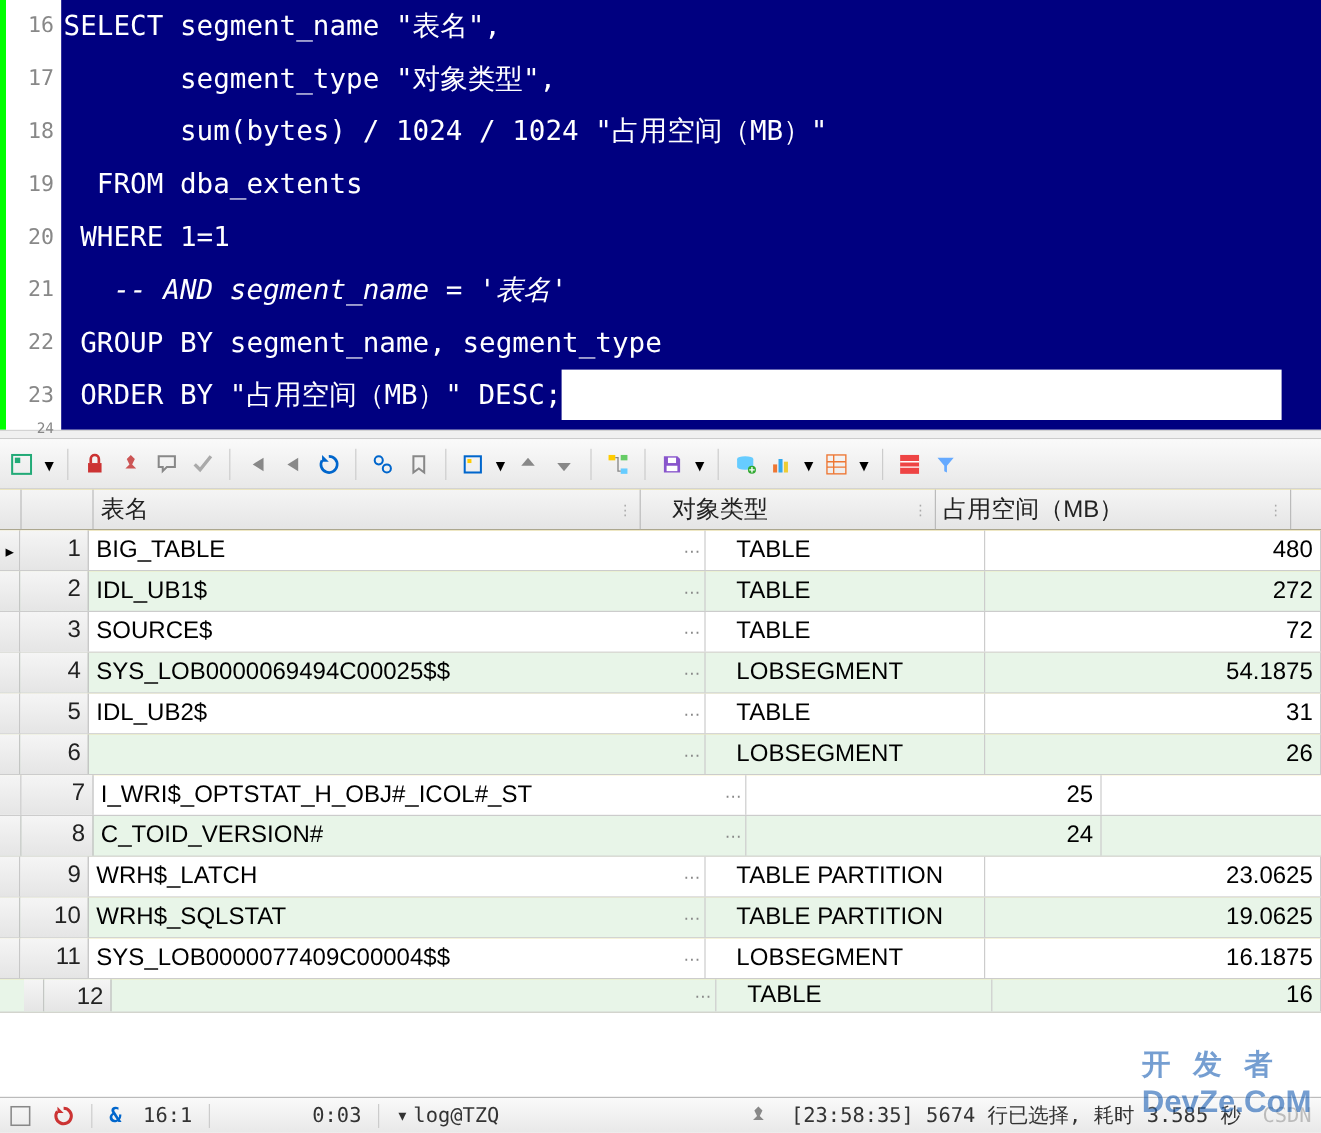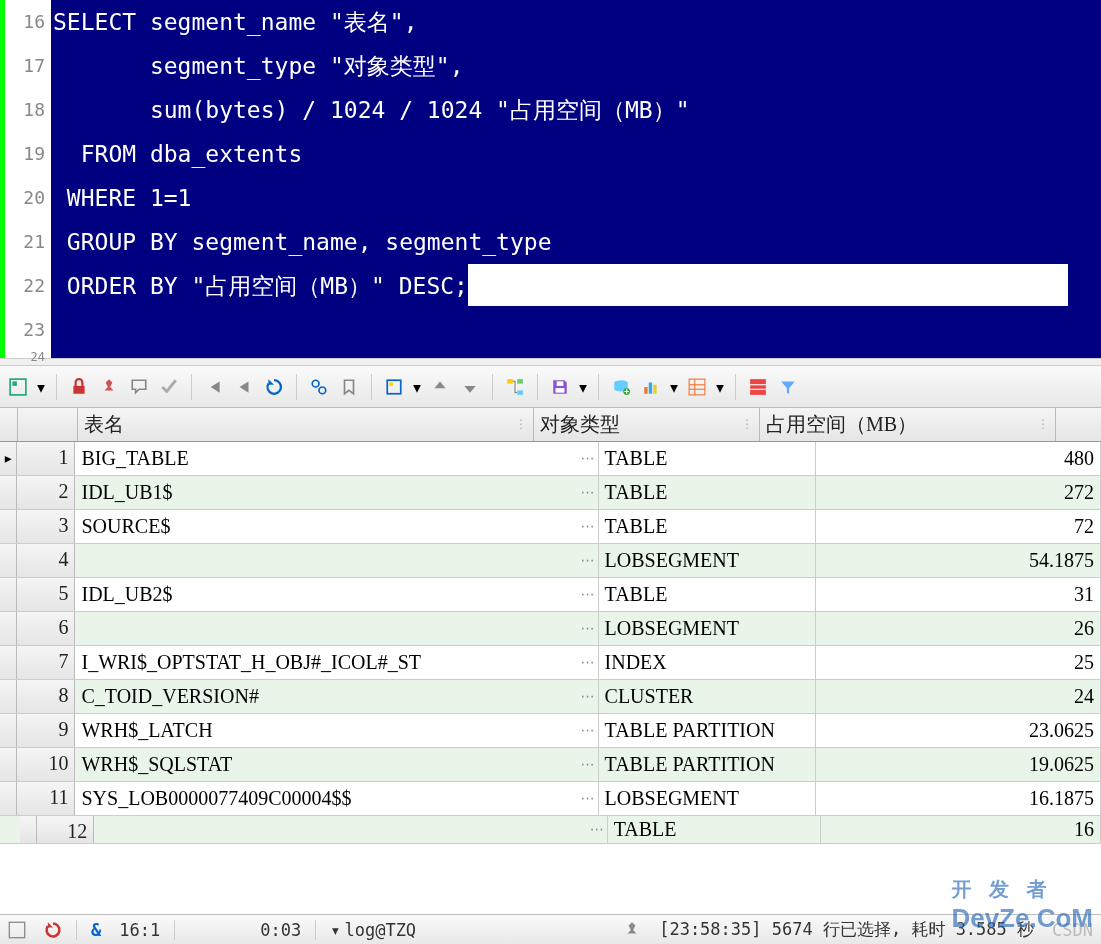--- a/index.html
+++ b/index.html
@@ -14,28 +14,28 @@
     .code-line.comment { color: #fff; font-style: italic; }
     .code-line.last { background: #000080; }
     
     .splitter { height: 8px; background: #f0f0f0; border-top: 1px solid #ccc; border-bottom: 1px solid #ccc; }
     
     .toolbar { height: 42px; background: linear-gradient(#fafafa, #e8e8e8); border-bottom: 1px solid #bbb; display: flex; align-items: center; padding: 0 6px; gap: 6px; }
     .tb-btn { width: 24px; height: 24px; display: inline-flex; align-items: center; justify-content: center; cursor: pointer; }
     .tb-sep { width: 1px; height: 26px; background: #ccc; margin: 0 4px; }
     .tb-dd { width: 10px; display: inline-flex; align-items: center; justify-content: center; }
     
-    .grid { background: #fde047; font-family: Liberation Serif, serif; font-size: 20px; }
+    .grid { background: #fde047; font-family: Liberation Sans, sans-serif; font-size: 20px; }
     .grid-header { display: flex; background: linear-gradient(#f5f5f5, #e5e5e5); border-bottom: 1px solid #999; height: 34px; }
     .hdr-sel { width: 18px; border-right: 1px solid #bbb; }
     .hdr-rownum { width: 60px; border-right: 1px solid #bbb; }
     .hdr-col { border-right: 1px solid #bbb; padding: 4px 6px; font-size: 20px; color: #222; display: flex; align-items: center; }
     .hdr-col .sort-ind { margin-left: auto; color: #aaa; font-size: 12px; }
     .col1 { width: 456px; }
-    .col2 { width: 226px; }
+    .col2 { width: 226px; margin-left: 20px; }
     .col3 { width: 296px; justify-content: flex-start; }
     
     .grid-body { }
     .grid-row { display: flex; height: 34px; border-bottom: 1px solid #ccc; align-items: stretch; }
     .grid-row.even { background: #e8f5e8; }
     .grid-row.odd { background: #fff; }
     .cell-sel { width: 18px; border-right: 1px solid #bbb; background: linear-gradient(#f5f5f5,#e5e5e5); display:flex; align-items:center; justify-content:center; }
     .cell-rownum { width: 60px; border-right: 1px solid #bbb; background: linear-gradient(#f5f5f5,#e5e5e5); text-align: right; padding: 4px 6px; color: #222; }
     .cell { border-right: 1px solid #ccc; padding: 4px 6px; color: #000; display: flex; align-items: center; }
     .cell.col1 { width: 544px; position: relative; }
@@ -43,21 +43,21 @@
     .cell.col3 { width: 296px; justify-content: flex-end; }
     .cell .ellipsis { position: absolute; right: 4px; color: #888; font-size: 14px; letter-spacing: -1px; }
     .row-indicator { color: #000; font-size: 14px; }
     .grid-row.partial { height: 28px; overflow: hidden; padding-left: 20px; }
     
     .statusbar { height: 30px; background: linear-gradient(#fafafa,#e8e8e8); border-top: 1px solid #bbb; display: flex; align-items: center; font-size: 17px; color: #333; padding: 0 4px; gap: 10px; position: absolute; bottom: 0; width: 1101px; }
     .sb-item { display: inline-flex; align-items: center; gap: 4px; padding: 0 4px; }
     .sb-sep { width: 1px; height: 20px; background: #ccc; }
     
     .watermark { position: absolute; right: 8px; bottom: 10px; font-size: 26px; font-weight: bold; color: #1a5fb4; opacity: 0.6; font-family: Arial, sans-serif; text-shadow: 0 0 2px #fff; }
-    .watermark .top { font-size: 20px; color: #1a5fb4; letter-spacing: 6px; }
+    .watermark .top { font-size: 24px; color: #1a5fb4; letter-spacing: 6px; }
     
     
     svg { width: 18px; height: 18px; }
   </style>
 </head>
 <body>
 
 <div class="editor-area">
   <div class="gutter-margin"></div>
   <div class="line-numbers">
@@ -70,20 +70,21 @@
     <div>22</div>
     <div>23</div>
     <div style="height:10px;font-size:12px;line-height:10px;">24</div>
   </div>
   <div class="code-area">
     <div class="code-line">SELECT segment_name "表名",</div>
     <div class="code-line">       segment_type "对象类型",</div>
     <div class="code-line">       sum(bytes) / 1024 / 1024 "占用空间（MB）"</div>
     <div class="code-line">  FROM dba_extents</div>
     <div class="code-line"> WHERE 1=1</div>
+    <div class="code-line comment">   -- AND segment_name = '表名'</div>
     <div class="code-line"> GROUP BY segment_name, segment_type</div>
     <div class="code-line last"><span> ORDER BY "占用空间（MB）" DESC;</span><span style="background:#fff;display:inline-block;width:600px;height:42px;vertical-align:top;"></span></div>
   </div>
 </div>
 
 <div class="splitter"></div>
 
 <div class="toolbar">
   <span class="tb-btn">
       <svg viewBox="0 0 16 16">
@@ -267,20 +268,21 @@
           <span>SOURCE$</span>
           <span class="ellipsis">⋯</span>
         </div>
       <div class="cell col2">TABLE</div>
       <div class="cell col3">72</div>
     </div>
     <div class="grid-row even">
       <div class="cell-sel"></div>
       <div class="cell-rownum">4</div>
       <div class="cell col1">
+          <span>SYS_LOB0000069494C00025$$</span>
           <span class="ellipsis">⋯</span>
         </div>
       <div class="cell col2">LOBSEGMENT</div>
       <div class="cell col3">54.1875</div>
     </div>
     <div class="grid-row odd">
       <div class="cell-sel"></div>
       <div class="cell-rownum">5</div>
       <div class="cell col1">
           <span>IDL_UB2$</span>
@@ -298,31 +300,29 @@
       <div class="cell col2">LOBSEGMENT</div>
       <div class="cell col3">26</div>
     </div>
     <div class="grid-row odd">
       <div class="cell-sel"></div>
       <div class="cell-rownum">7</div>
       <div class="cell col1">
           <span>I_WRI$_OPTSTAT_H_OBJ#_ICOL#_ST</span>
           <span class="ellipsis">⋯</span>
         </div>
-      <div class="cell col2">INDEX</div>
       <div class="cell col3">25</div>
     </div>
     <div class="grid-row even">
       <div class="cell-sel"></div>
       <div class="cell-rownum">8</div>
       <div class="cell col1">
           <span>C_TOID_VERSION#</span>
           <span class="ellipsis">⋯</span>
         </div>
-      <div class="cell col2">CLUSTER</div>
       <div class="cell col3">24</div>
     </div>
     <div class="grid-row odd">
       <div class="cell-sel"></div>
       <div class="cell-rownum">9</div>
       <div class="cell col1">
           <span>WRH$_LATCH</span>
           <span class="ellipsis">⋯</span>
         </div>
       <div class="cell col2">TABLE PARTITION</div>

